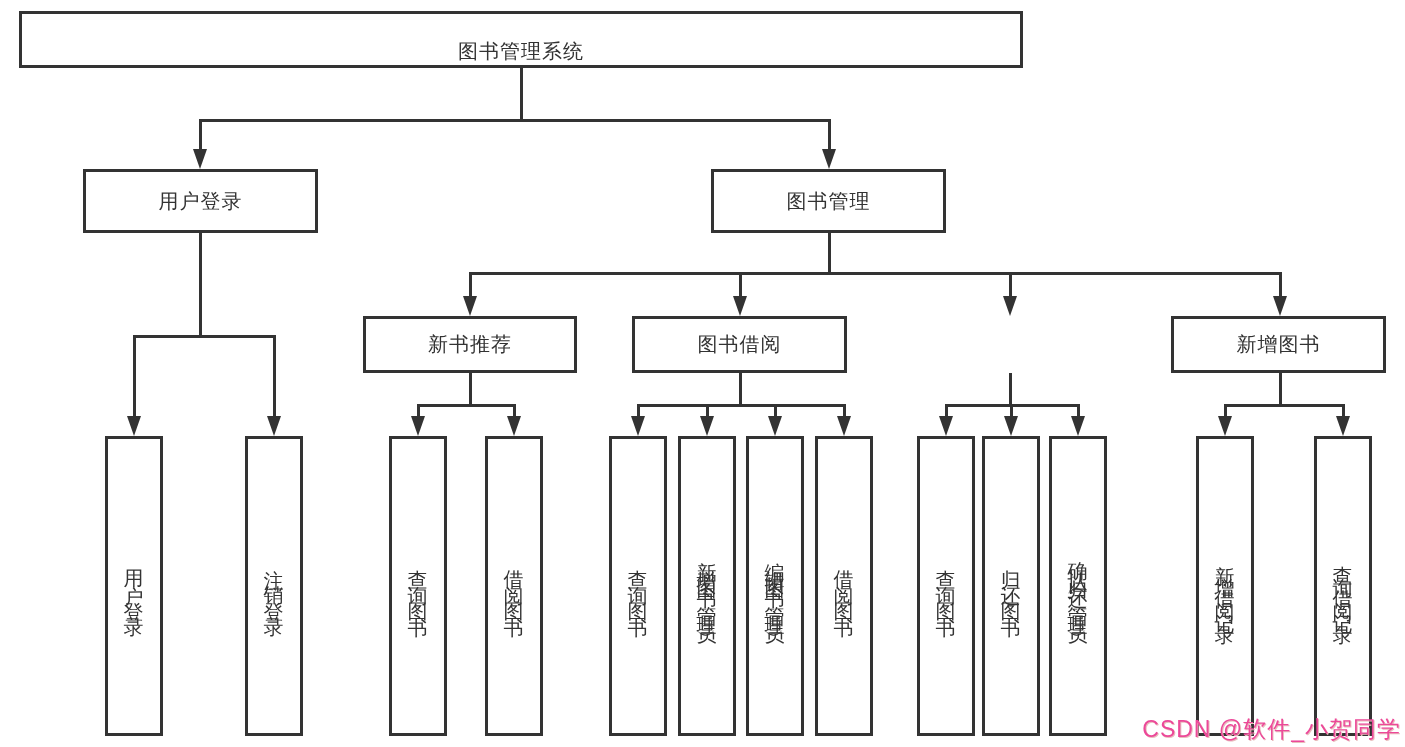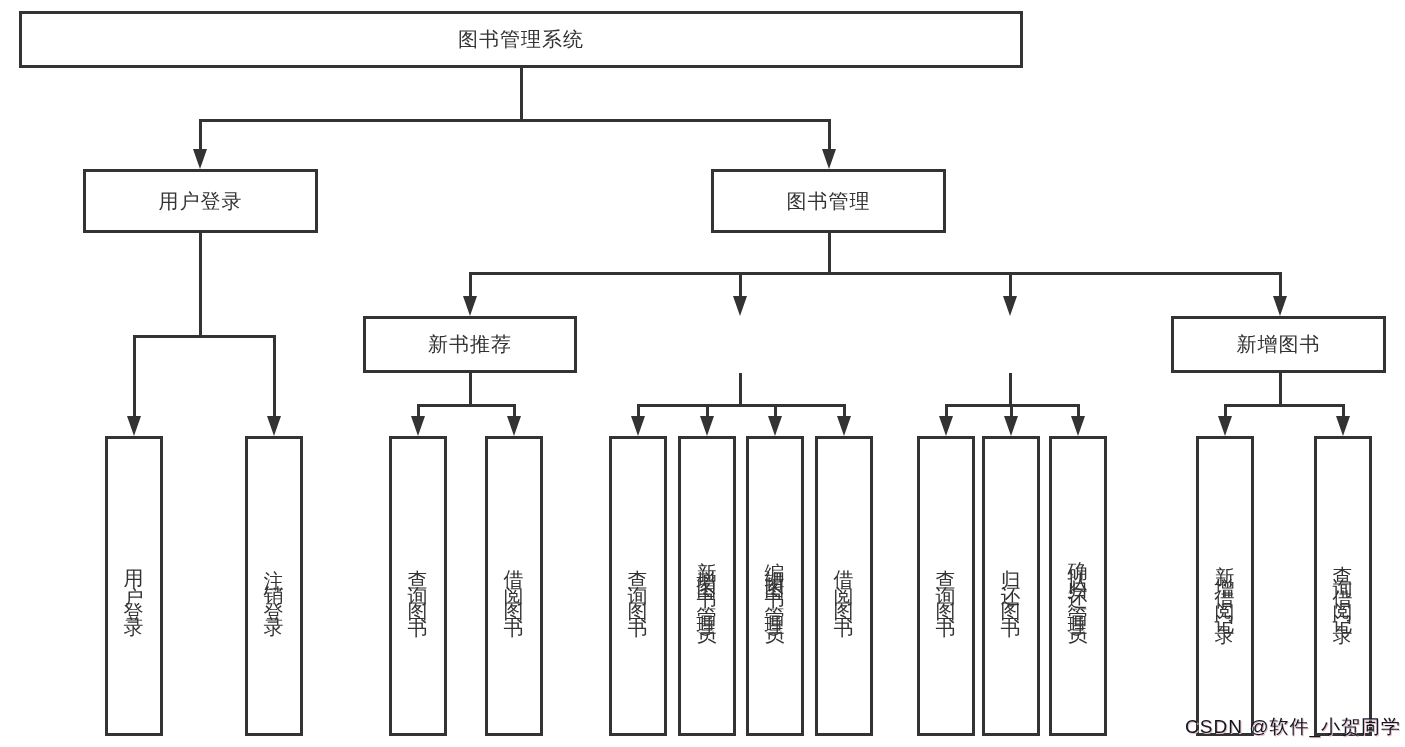--- a/index.html
+++ b/index.html
@@ -57,44 +57,47 @@
   .hline{position:absolute;height:3px;background:var(--line);}
   .arr{
     position:absolute;width:0;height:0;
     border-left:7px solid transparent;
     border-right:7px solid transparent;
     border-top:20px solid var(--line);
   }
   .watermark{
     position:absolute;
     top:714px;right:4px;
-    font-size:19px;
-    color:#0f172a;
+    font-size:23px;
+    color:#ec4899;
     text-shadow:1px 1px 0 #e9bcbc;
     letter-spacing:1px;
   }
 </style>
 </head>
 <body>
 
 <div class="canvas">
 
-  <div class="box" style="left:19px;top:11px;width:1004px;height:57px;">
+  <div class="box" style="left:19px;top:11px;width:1004px;height:57px;align-items:flex-end;">
     <span class="lbl">图书管理系统</span>
   </div>
 
   <div class="box" style="left:83px;top:169px;width:235px;height:64px;">
     <span class="lbl">用户登录</span>
   </div>
   <div class="box" style="left:711px;top:169px;width:235px;height:64px;">
     <span class="lbl">图书管理</span>
   </div>
 
   <div class="box" style="left:363px;top:316px;width:214px;height:57px;">
     <span class="lbl">新书推荐</span>
+  </div>
+  <div class="box" style="left:632px;top:316px;width:215px;height:57px;">
+    <span class="lbl">图书借阅</span>
   </div>
   <div class="box" style="left:1171px;top:316px;width:215px;height:57px;">
     <span class="lbl">新增图书</span>
   </div>
 
   <div class="leaf" style="left:105px;">
     <span class="vlbl ls16">用户登录</span>
   </div>
   <div class="leaf" style="left:245px;">
     <span class="vlbl ls16">注销登录</span>

